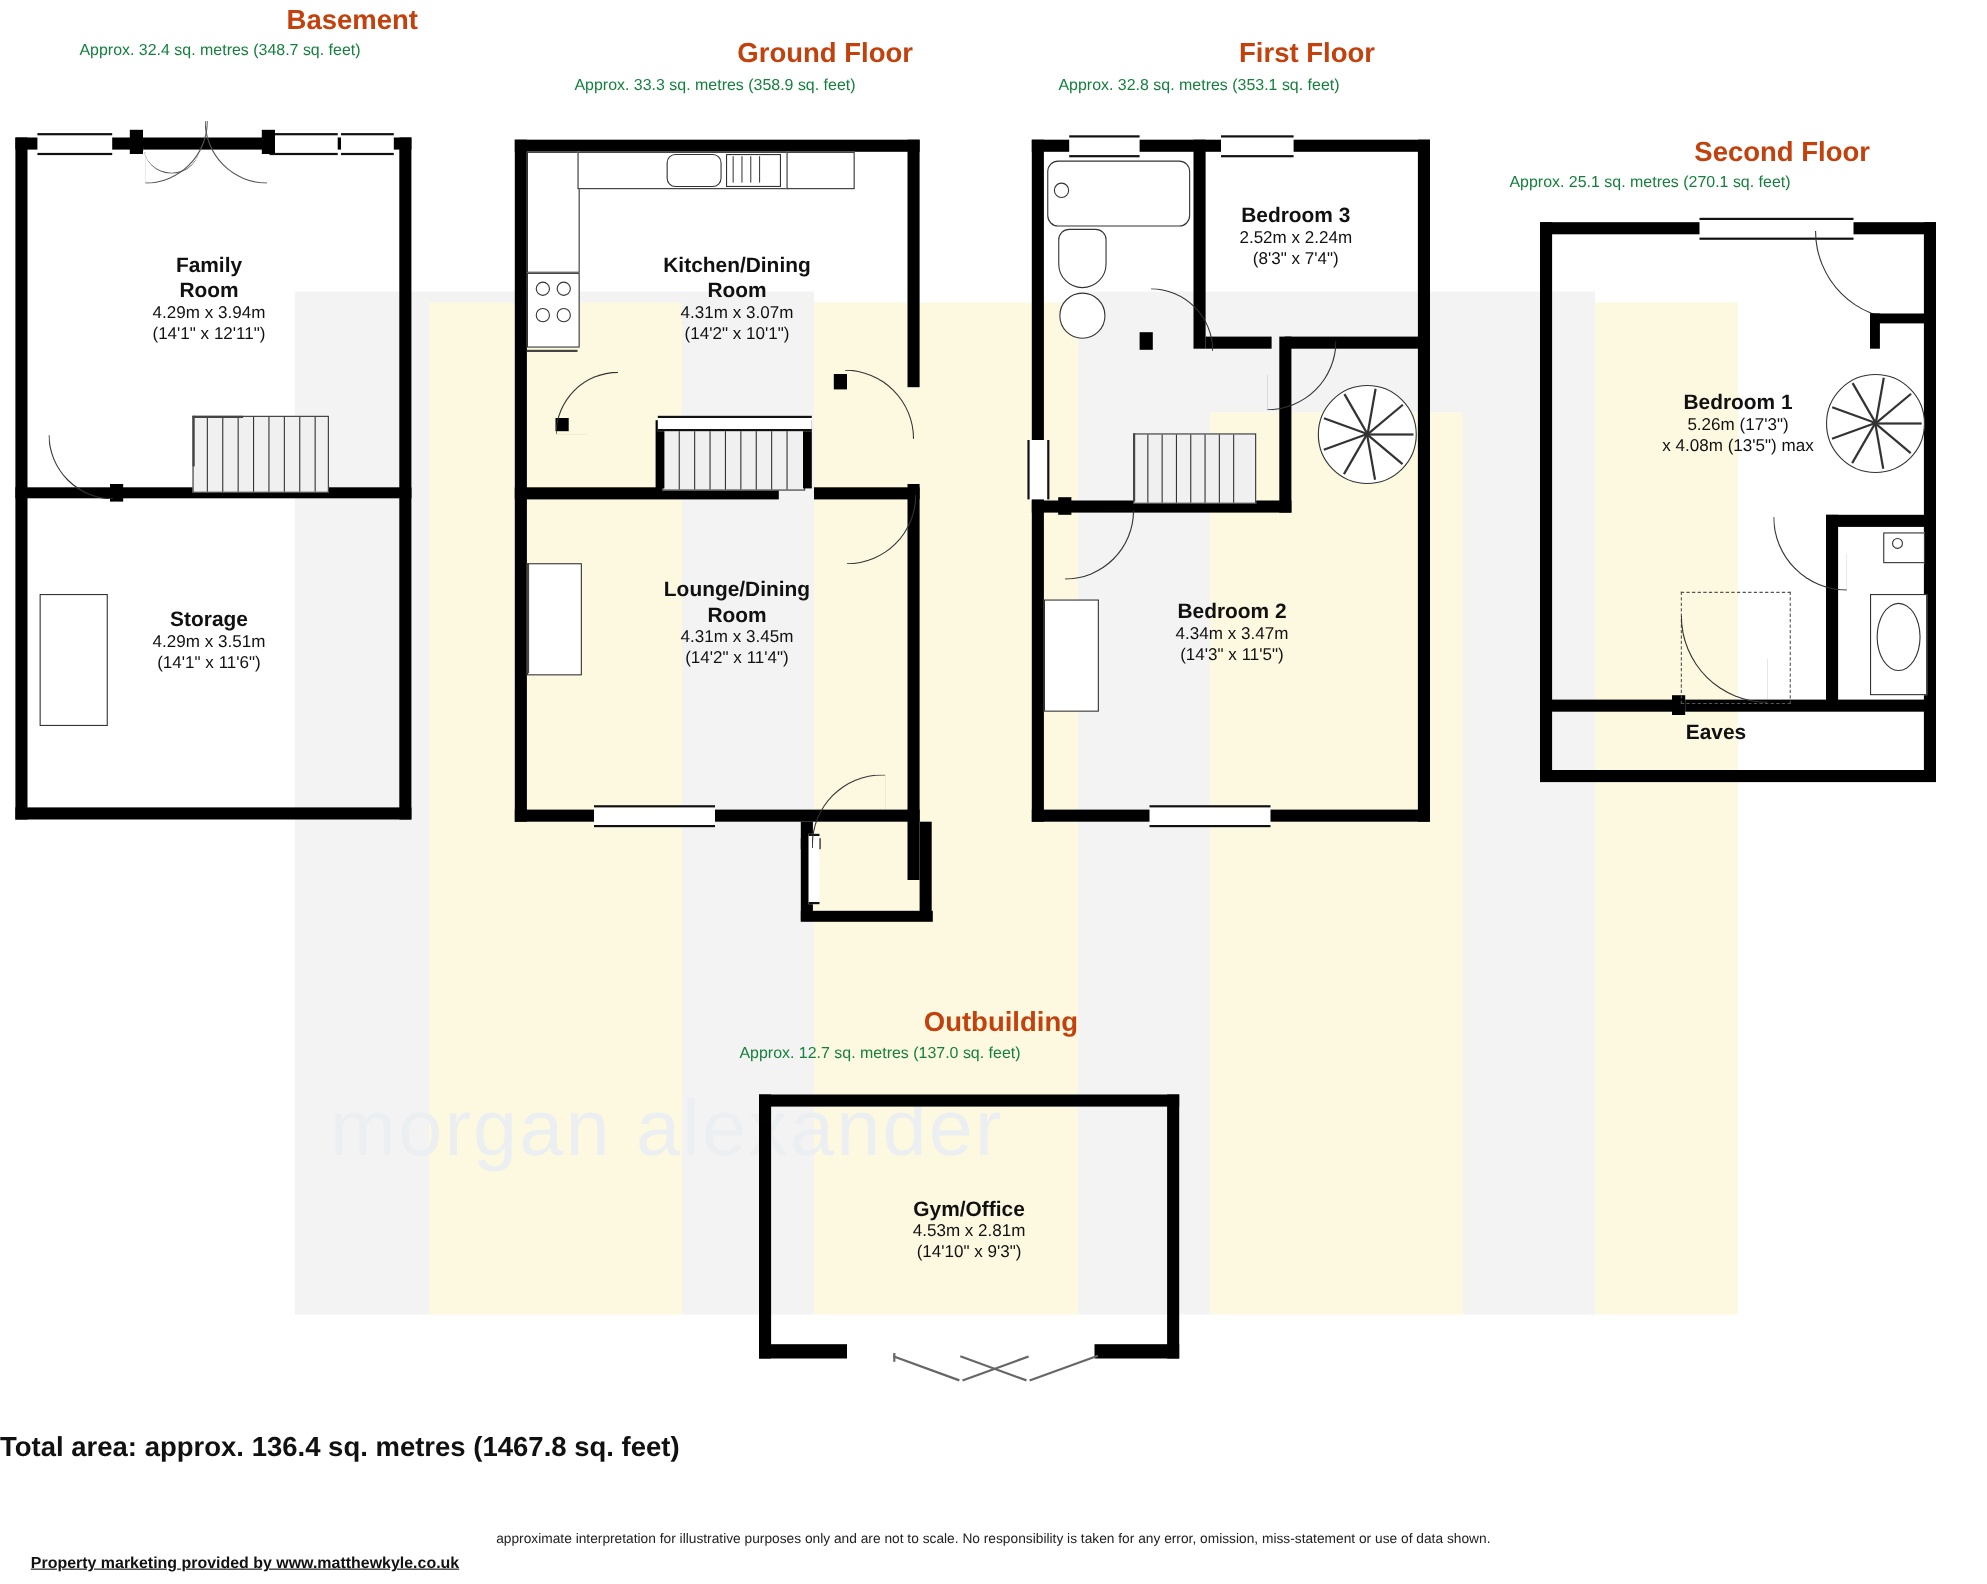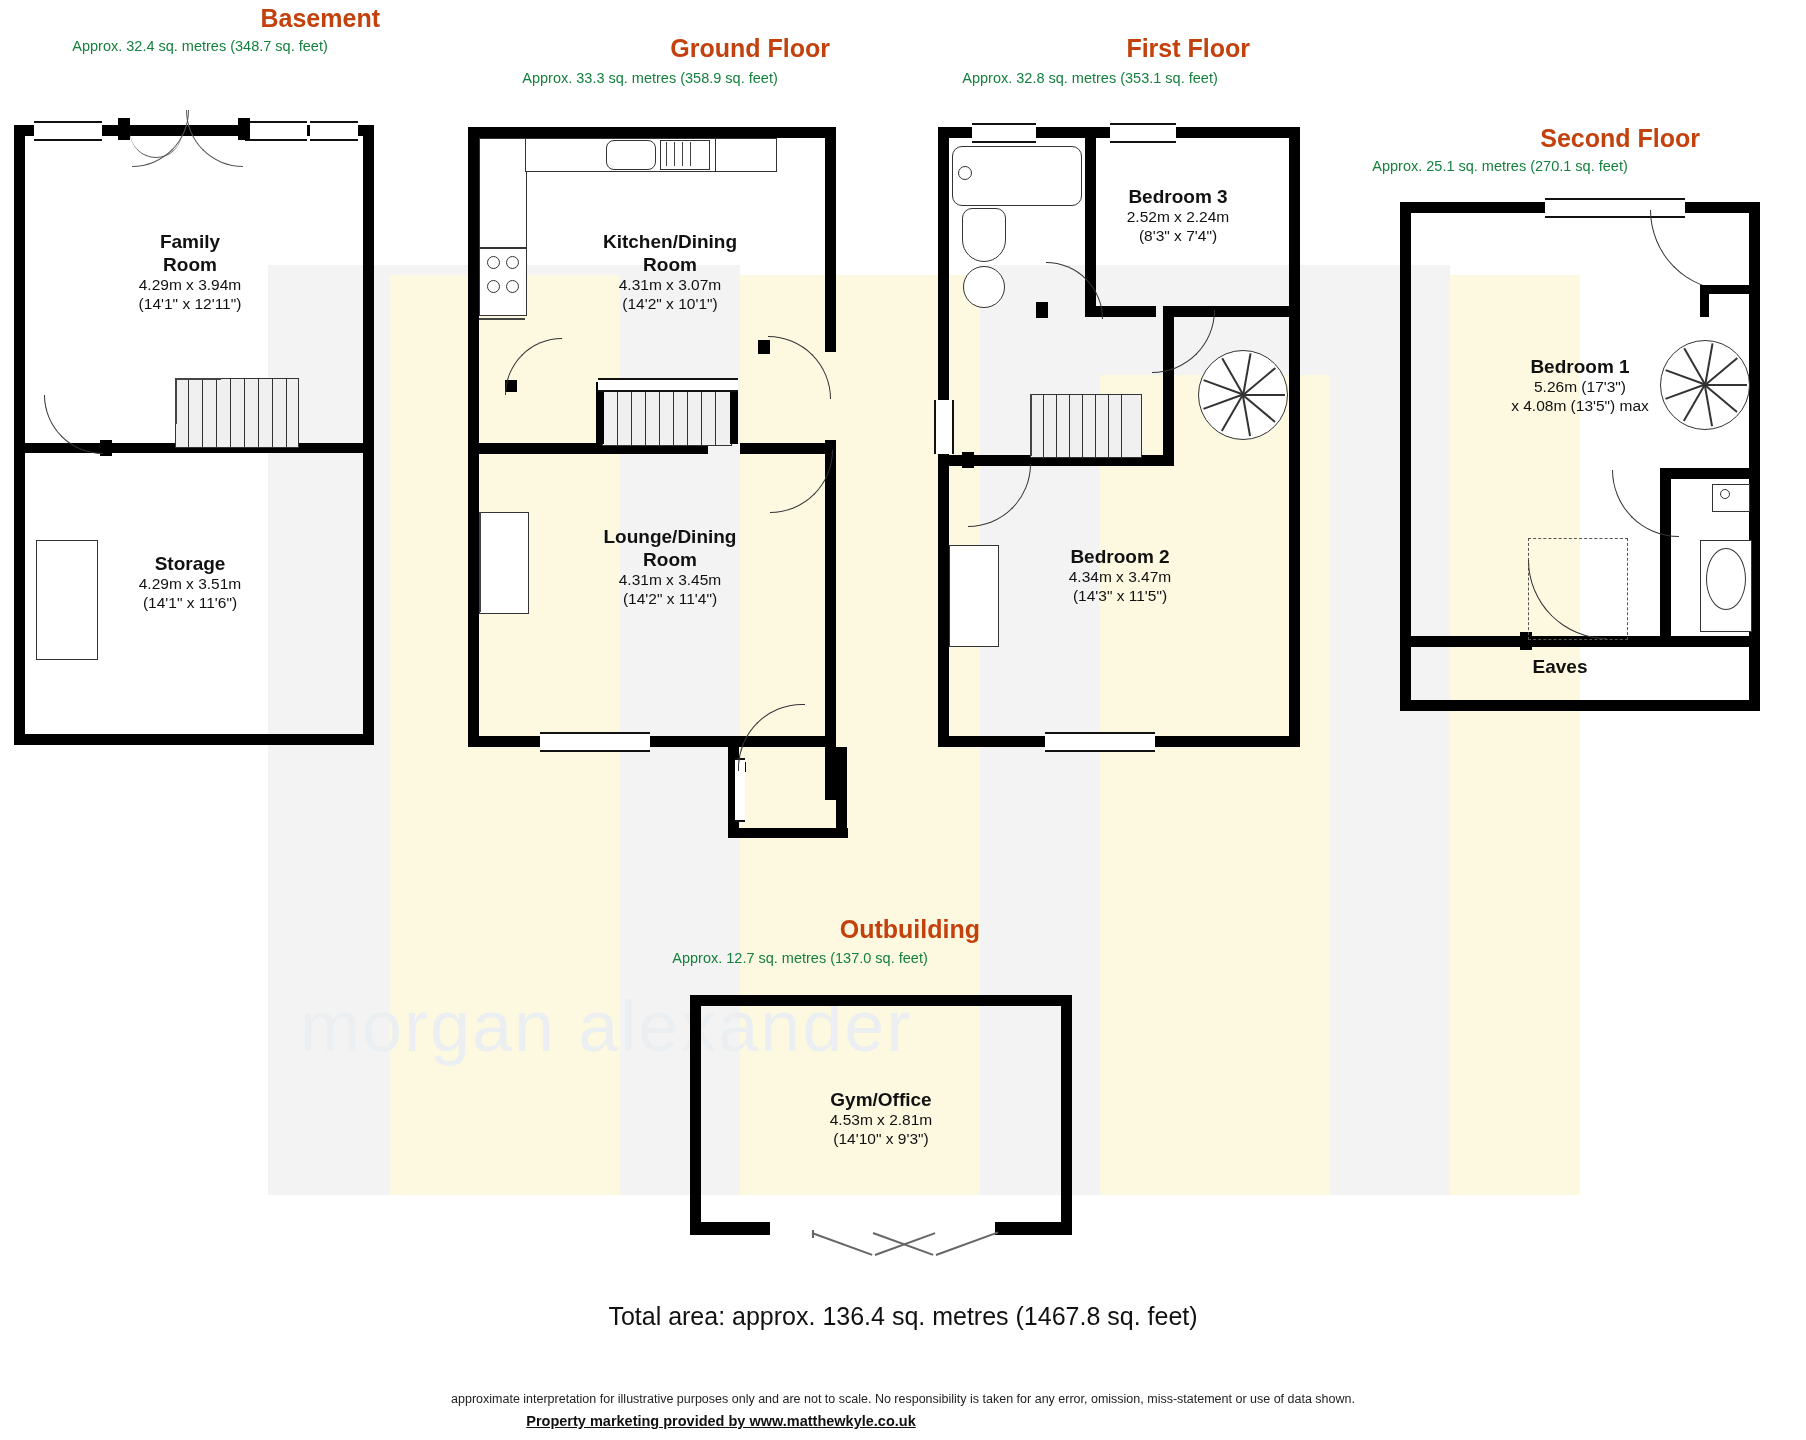--- a/index.html
+++ b/index.html
@@ -52,29 +52,30 @@
 
   .stair{position:absolute;border:1.6px solid #333;background:#f0f0f0;}
   .stair .tread{position:absolute;background:#333;}
 
   .spiral{position:absolute;border:1.6px solid #333;border-radius:50%;background:#fff;}
   .spiral i{position:absolute;background:#333;transform-origin:0 50%;}
 
   .dash{position:absolute;border:1.5px dashed #555;}
 
   .total{
-    position:absolute;width:1806px;text-align:center;
-    font-size:25px;font-weight:normal;color:#111;
+    position:absolute;width:1806px;
+    font-size:25px;font-weight:bold;color:#111;
   }
   .disc{
     position:absolute;width:1806px;text-align:center;font-size:12.5px;color:#222;line-height:1.5;
   }
   .credit{
-    position:absolute;width:1442px;text-align:center;font-size:14.5px;font-weight:bold;color:#111;
+    position:absolute;width:1442px;font-size:14.5px;font-weight:bold;color:#111;
     text-decoration:underline;
+    padding-left:28px;
   }
 </style>
 </head>
 <body>
 
 <div class="stage">
 
   <div class="wm">
     <div class="wm-block" style="left:268px;top:265px;width:122px;height:930px;"></div>
     <div class="wm-block" style="left:390px;top:265px;width:230px;height:110px;"></div>

